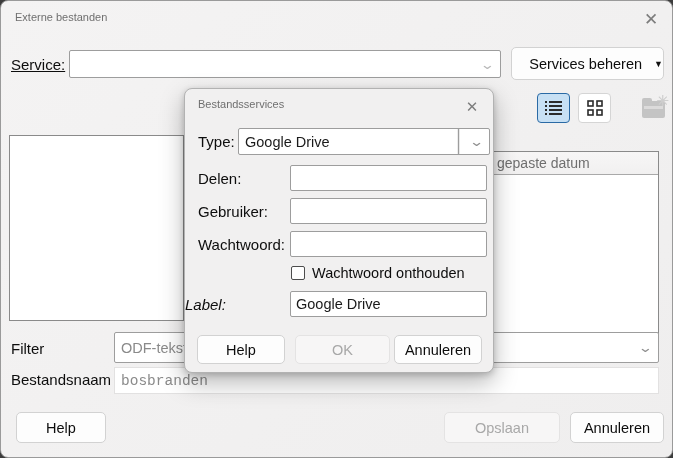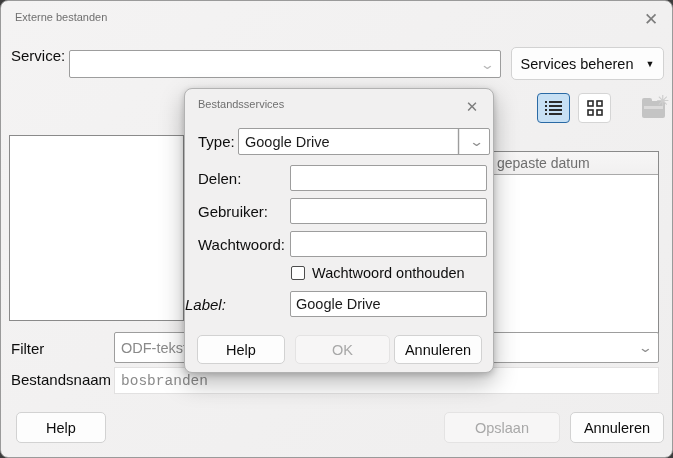--- a/index.html
+++ b/index.html
@@ -88,26 +88,26 @@
   .folder-star{position:absolute;right:-2px;top:-4px;color:#c9c9c9;font-size:15px;text-shadow:0 0 0 #c9c9c9;}
 </style>
 </head>
 <body>
 
 <div class="dialog">
 
   <span class="titlebar-text">Externe bestanden</span>
   <div class="close-x main-close">✕</div>
 
-  <label class="row-label" style="left:10px;top:46px;">Service:</label>
+  <label class="row-label" style="left:10px;top:55px;text-decoration:underline;">Service:</label>
   <div class="combobox" style="left:68px;top:49px;width:432px;height:28px;">
     <span class="value"></span>
     <span class="chevron">⌄</span>
   </div>
-  <div class="btn" style="left:510px;top:46px;width:153px;height:33px;">
+  <div class="btn" style="left:510px;top:46px;width:153px;height:33px;justify-content:flex-end;">
     <span>Services beheren</span>
     <span class="caret-down">▼</span>
   </div>
 
   <div class="icon-btn selected" style="left:536px;top:92px;">
     <svg width="18" height="16" viewBox="0 0 18 16">
       <g fill="#2b2b2b">
         <rect x="0" y="1" width="2" height="2"></rect>
           <rect x="4" y="1" width="13" height="2"></rect>
         <rect x="0" y="5" width="2" height="2"></rect>

